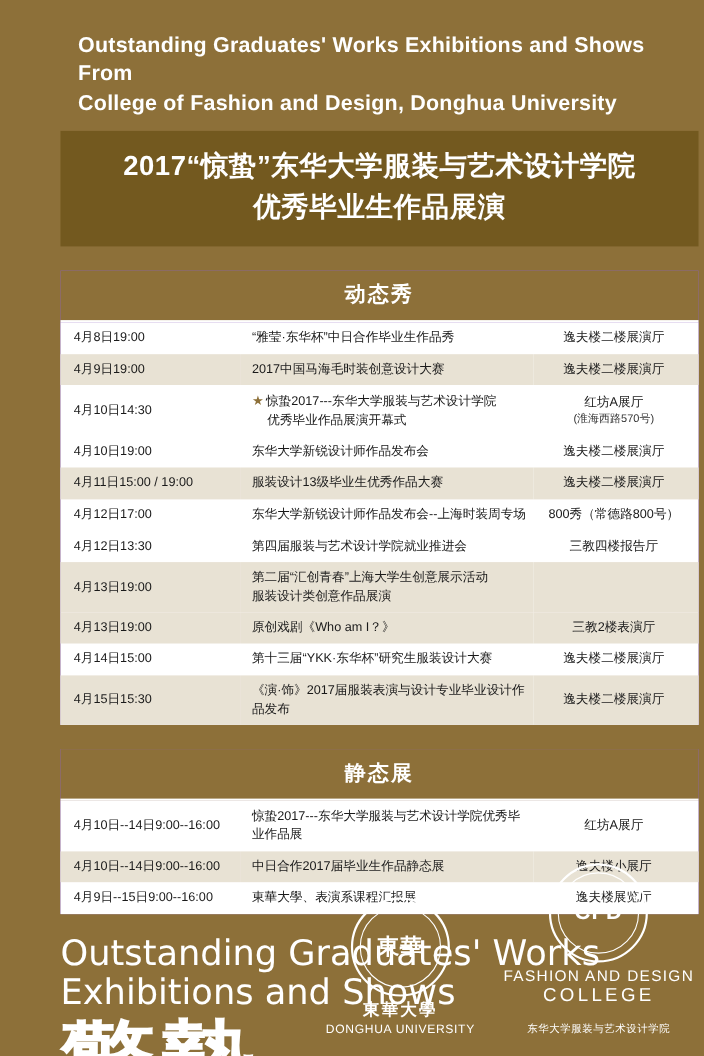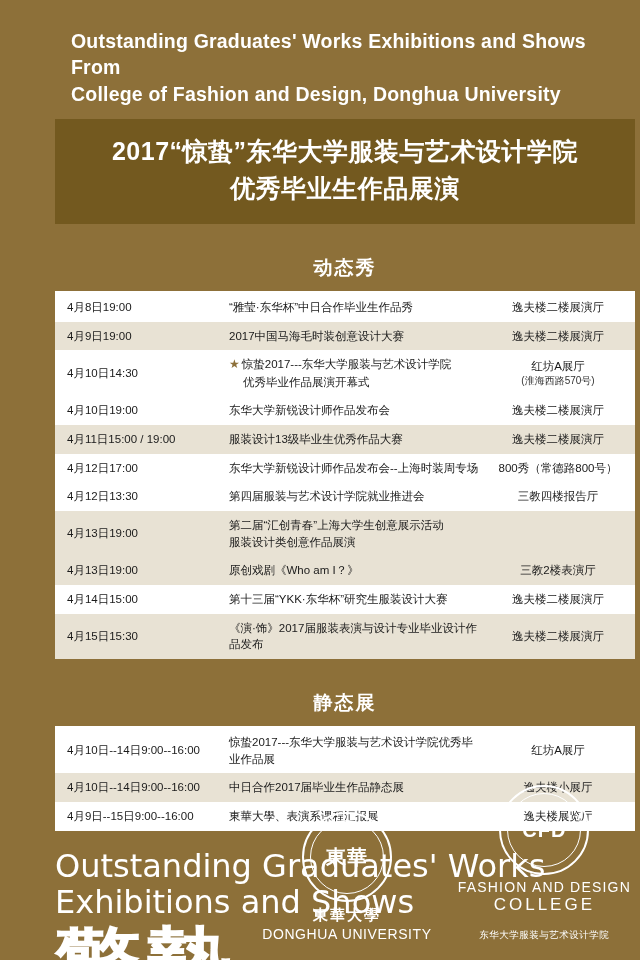--- a/index.html
+++ b/index.html
@@ -178,21 +178,21 @@
     font-weight: bold;
     letter-spacing: 1px;
   }
   .logo-name-cjk {
     font-size: 15px;
     font-weight: bold;
     letter-spacing: 2px;
     line-height: 1.2;
   }
   .logo-name-en {
-    font-size: 14px;
+    font-size: 11px;
     letter-spacing: 0.6px;
     margin-top: 2px;
     text-align: right;
   }
   .logo-name-en2 {
     font-size: 14px;
     letter-spacing: 1.2px;
     margin-top: 2px;
   }
   .logo-name-en3 {

